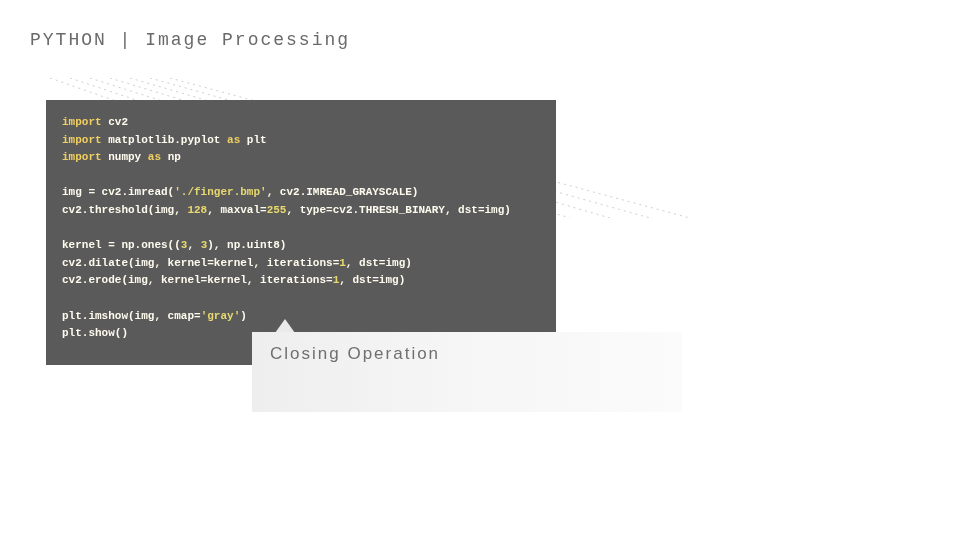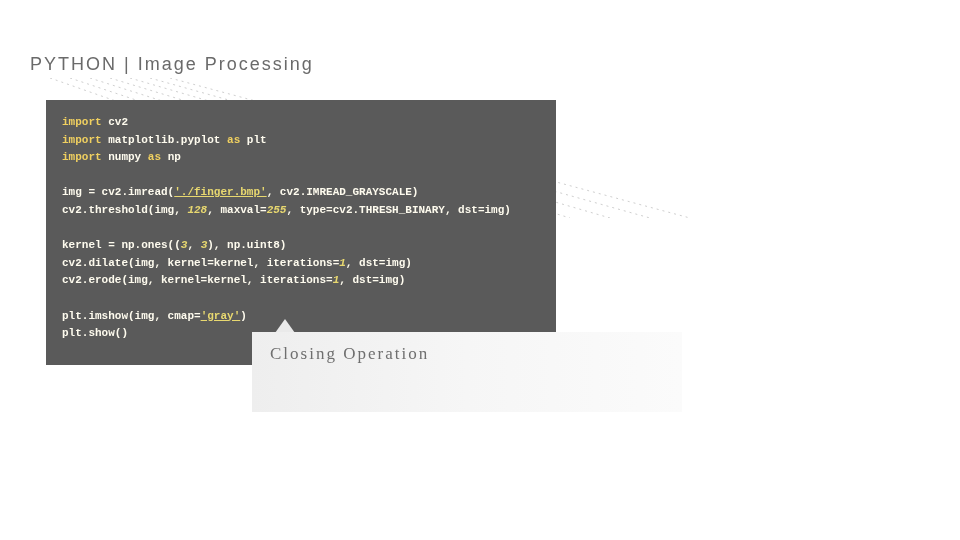--- a/index.html
+++ b/index.html
@@ -11,26 +11,26 @@
     overflow: hidden;
     position: relative;
   }
   .page {
     position: relative;
     width: 100%;
     height: 100%;
   }
   .title {
     position: absolute;
-    top: 54px;
+    top: 30px;
     left: 30px;
     font-size: 18px;
     letter-spacing: 2px;
     color: #6a6a6a;
-    font-family: Liberation Sans, sans-serif;
+    font-family: Liberation Mono, monospace;
   }
   .diag-lines {
     position: absolute;
     top: 78px;
     left: 30px;
     width: 700px;
     height: 140px;
     pointer-events: none;
   }
   .diag-lines line {
@@ -46,22 +46,22 @@
     background: #5a5a5a;
     color: #fefbee;
     font-family: "Courier New", Courier, monospace;
     font-weight: bold;
     font-size: 11px;
     line-height: 1.6;
     padding: 14px 16px 22px 16px;
     white-space: pre;
   }
   .kw   { color: #f0d060; }
-  .str  { color: #e8d870; text-decoration: underline; }
-  .num  { color: #e8d870; font-style: italic; }
+  .str  { color: #e8d870; }
+  .num  { color: #e8d870; }
 
   .callout-pointer {
     position: absolute;
     top: 319px;
     left: 275px;
     width: 0;
     height: 0;
     border-left: 10px solid transparent;
     border-right: 10px solid transparent;
     border-bottom: 14px solid #eaeaea;
@@ -69,21 +69,21 @@
   .callout-box {
     position: absolute;
     top: 332px;
     left: 252px;
     width: 430px;
     height: 80px;
     background: linear-gradient(to right, #eeeeee 0%, #f6f6f6 50%, #fbfbfb 100%);
     padding: 12px 18px;
   }
   .callout-title {
-    font-family: Liberation Serif, serif;
+    font-family: Liberation Sans, sans-serif;
     font-size: 17px;
     letter-spacing: 2px;
     color: #6f6f6f;
     margin-bottom: 14px;
   }
   .callout-sub {
     font-family: "Courier New", Courier, monospace;
     font-size: 11px;
     color: #707070;
     letter-spacing: 1px;

